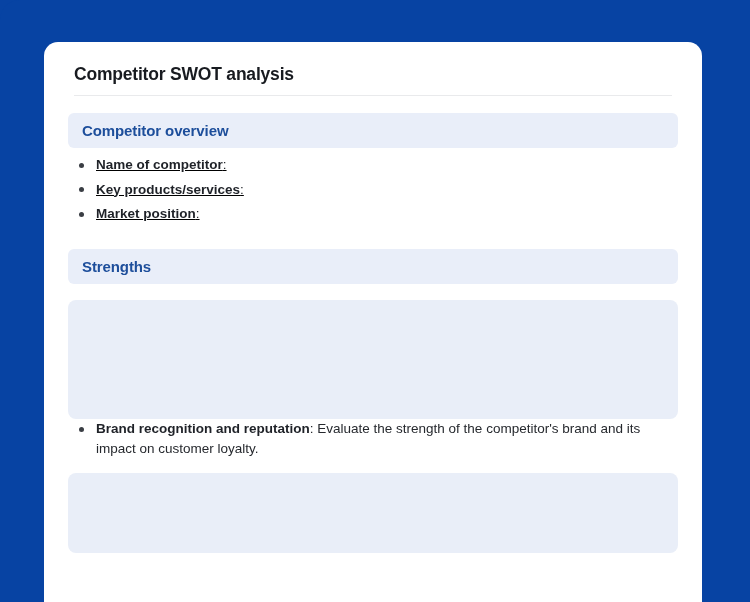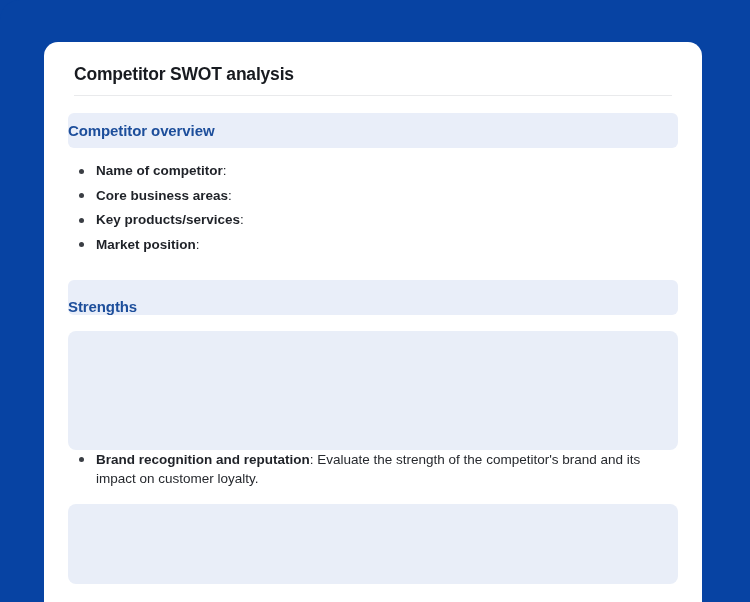--- a/index.html
+++ b/index.html
@@ -46,35 +46,37 @@
     margin: 10px 6px 0 6px;
     height: 0;
   }
   .section-header {
     margin-top: 17px;
     height: 35px;
     background: #e9eef9;
     border-radius: 6px;
     display: flex;
     align-items: center;
+    padding-left: 14px;
     box-sizing: border-box;
   }
   .section-header span {
     font-size: 15px;
     font-weight: 700;
     color: #1d4e9b;
     letter-spacing: -0.1px;
   }
   ul.list {
     list-style: none;
     margin: 0;
     padding: 0;
   }
   ul.list-tight {
-    margin-top: 14px;
+    margin-top: 8px;
+    text-decoration: underline;
   }
   ul.list li {
     position: relative;
     padding-left: 28px;
     font-size: 13.5px;
     color: #26292e;
   }
   ul.list-tight li {
     line-height: 17px;
     margin-bottom: 7.5px;
@@ -126,33 +128,29 @@
       <span>Competitor overview</span>
     </div>
 
     <ul class="list list-tight">
       <li>
         <span class="bullet"></span>
         <span class="label">Name of competitor</span><span>:</span>
       </li>
       <li>
         <span class="bullet"></span>
-        <span class="label">Core business areas</span><span>:</span>
-      </li>
-      <li>
-        <span class="bullet"></span>
         <span class="label">Key products/services</span><span>:</span>
       </li>
       <li>
         <span class="bullet"></span>
         <span class="label">Market position</span><span>:</span>
       </li>
     </ul>
 
-    <div class="section-header" style="margin-top:27px;align-items:flex-end;">
+    <div class="section-header" style="margin-top:27px;">
       <span>Strengths</span>
     </div>
 
 
     <div class="placeholder placeholder-1"></div>
 
     <ul class="list list-body ul-brand">
       <li>
         <span class="bullet"></span>
         <span class="label">Brand recognition and reputation</span><span>: Evaluate the strength of the competitor's brand and its impact on customer loyalty.</span>

